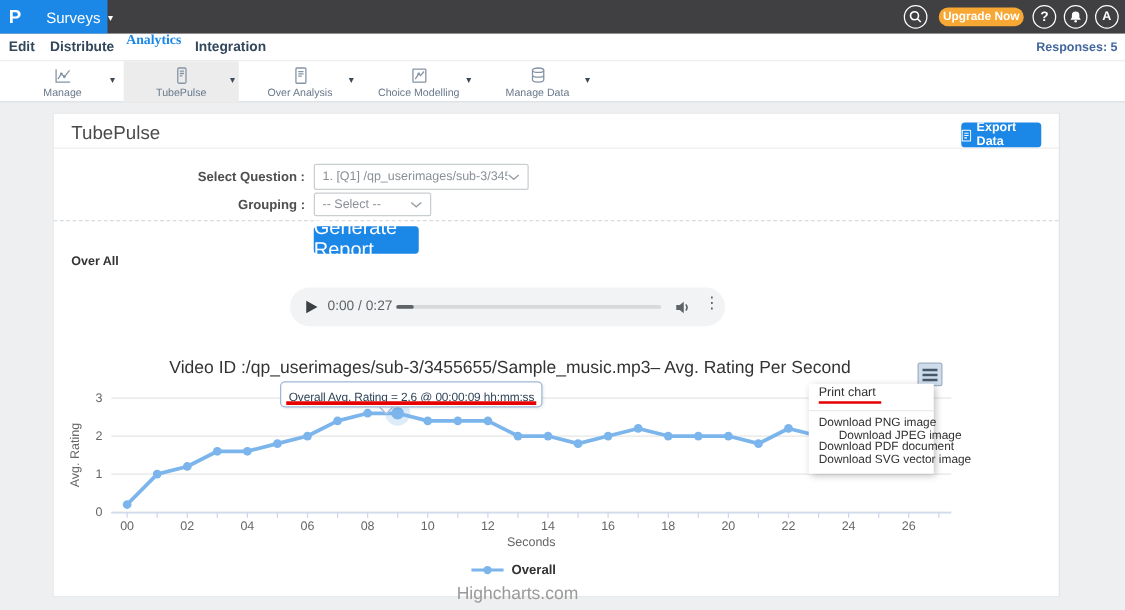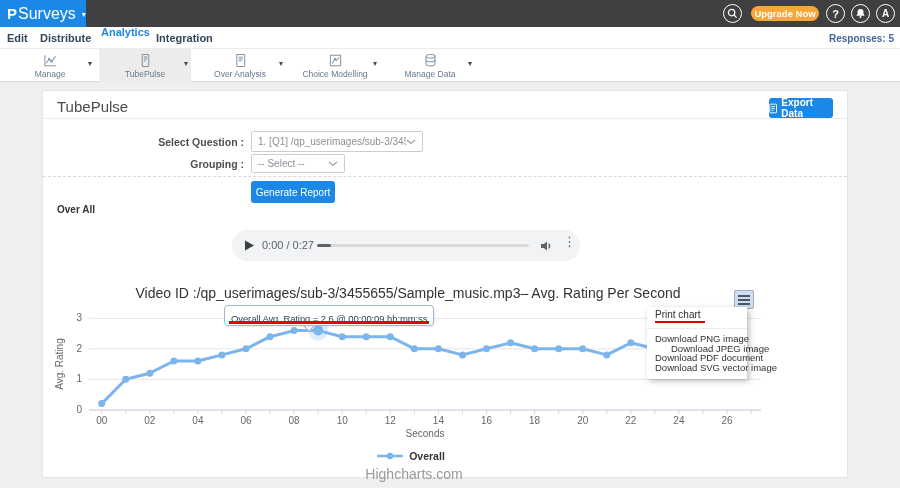--- a/index.html
+++ b/index.html
@@ -4,39 +4,39 @@
 <style>
   * { margin:0; padding:0; box-sizing:border-box; font-family:"Liberation Sans", sans-serif; }
   html,body { width:900px; height:488px; }
   body { position:relative; background:#edeff0; overflow:hidden; }
   .abs { position:absolute; }
 
   
   #topbar { left:0; top:0; width:900px; height:27px; background:#403f41; }
   #brand { left:0; top:0; width:86px; height:27px; background:#1b87e6; display:flex; align-items:center; color:#fff; cursor:pointer; }
   #logo { font-weight:bold; font-size:15px; margin-left:7px; }
-  #product { font-size:16px; margin-left:1px; }
+  #product { font-size:12px; margin-left:20px; }
   #brand-caret { font-size:8px; margin-left:6px; margin-top:1px; }
   #breadcrumb { left:105px; top:0; height:27px; display:flex; align-items:center; gap:9px; font-size:12px; }
   #crumb-survey { color:#8fadca; }
   #crumb-sep { color:#9a9a9a; font-size:13px; }
   #crumb-page { color:#ffffff; }
   .hdr-circle { top:4px; width:19px; height:19px; border:1.4px solid #fff; border-radius:50%; display:flex; align-items:center; justify-content:center; color:#fff; cursor:pointer; }
   #search-btn { left:723px; }
   #upgrade-btn { left:751px; top:6px; width:68px; height:15px; background:#f7a733; border-radius:8px; color:#fff; font-size:9.5px; font-weight:bold; display:flex; align-items:center; justify-content:center; cursor:pointer; }
   #help-btn  { left:826px; font-size:11px; font-weight:bold; }
   #bell-btn  { left:851px; }
   #avatar-btn{ left:876px; font-size:10px; font-weight:bold; }
 
   
   #navbar { left:0; top:27px; width:900px; height:22px; background:#fff; border-bottom:1px solid #ececec; }
   .nav-item { top:0; height:22px; display:flex; align-items:center; font-size:11px; font-weight:bold; color:#33475b; cursor:pointer; }
   #nav-edit { left:7px; } #nav-distribute { left:40px; } #nav-integration { left:156px; }
   #nav-analytics { left:101px; }
-  #nav-analytics span { color:#1b87e6; border-bottom:1px solid #1b87e6; padding-bottom:12px; }
+  #nav-analytics span { color:#1b87e6; border-bottom:1px solid #1b87e6; padding-bottom:12px;font-family:Liberation Serif, serif; }
   #responses { right:6px; top:0; height:22px; display:flex; align-items:center; font-size:10px; font-weight:bold; color:#43669c; }
 
   
   #toolbar { left:0; top:49px; width:900px; height:33px; background:#fff; border-bottom:1px solid #d8dcde; }
   .tool { top:0; height:33px; display:flex; flex-direction:column; align-items:center; justify-content:center; cursor:pointer; }
   .tool svg { width:15px; height:15px; stroke:#8494a4; fill:none; stroke-width:1.1; }
   .tool .lbl { font-size:8.5px; color:#68788a; margin-top:1px; }
   #tool-reports { left:10px; width:80px; }
   #tool-tubepulse { left:99px; width:92px; background:#ececec; }
   #tool-text { left:196px; width:88px; }
@@ -51,21 +51,21 @@
   #card-title { left:14px; top:7px; font-size:15px; color:#4a4a4a; }
   #export-btn { left:726px; top:7px; width:64px; height:20px; background:#1b87e6; border-radius:3px; color:#fff; font-size:10px; font-weight:bold; display:flex; align-items:center; justify-content:center; gap:4px; cursor:pointer; }
   #card-divider { left:0; top:27px; width:804px; border-top:1px solid #ededed; }
   .form-label { left:81px; width:120px; text-align:right; font-size:10.5px; font-weight:bold; color:#4f4f4f; }
   #q-label { top:45px; } #g-label { top:67px; }
   .select-box { background:#fff; border:1px solid #c9ced1; border-radius:2px; font-size:10px; color:#8a9096; display:flex; align-items:center; padding:0 6px; cursor:pointer; }
   #q-select { left:208px; top:40px; width:172px; height:21px; }
   #g-select { left:208px; top:63px; width:94px; height:19px; }
   .select-box .sel-txt { flex:1; white-space:nowrap; overflow:hidden; }
   #dashed-sep { left:0; top:85px; width:804px; border-top:1px dashed #d8dcdf; }
-  #generate-btn { left:208px; top:90px; width:84px; height:22px; background:#1b87e6; border-radius:3px; color:#fff; font-size:10px; display:flex; align-items:center; justify-content:center; cursor:pointer; }
+  #generate-btn { left:208px; top:90px; width:84px; height:22px; background:#1b87e6; border-radius:3px; color:#fff; font-size:16px; display:flex; align-items:center; justify-content:center; cursor:pointer; }
   #overall-label { left:14px; top:113px; font-size:10px; font-weight:bold; color:#333; }
 
   
   #player { left:189px; top:139px; width:348px; height:31px; background:#f1f3f4; border-radius:16px; }
   #play-btn { left:12px; top:10px; width:11px; height:11px; cursor:pointer; }
   #time-label { left:30px; top:9px; font-size:11px; color:#5f6368; }
   #seek-track { left:85px; top:14px; width:212px; height:3px; background:#d8d9da; border-radius:2px; cursor:pointer; }
   #seek-played { left:0; top:0; width:14px; height:3px; background:#5f6368; border-radius:2px; }
   #volume-btn { left:308px; top:10px; width:12px; height:12px; cursor:pointer; }
   #kebab-btn { left:331px; top:4px; font-size:13px; color:#5f6368; cursor:pointer; }

